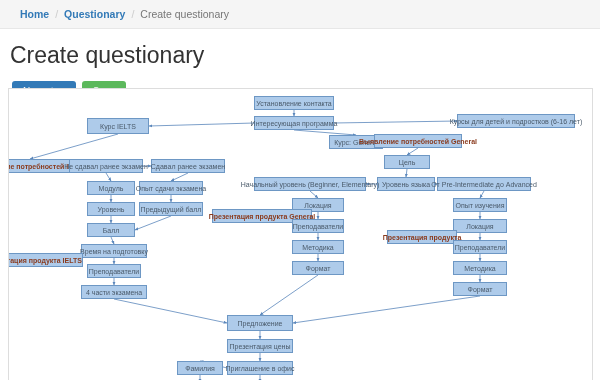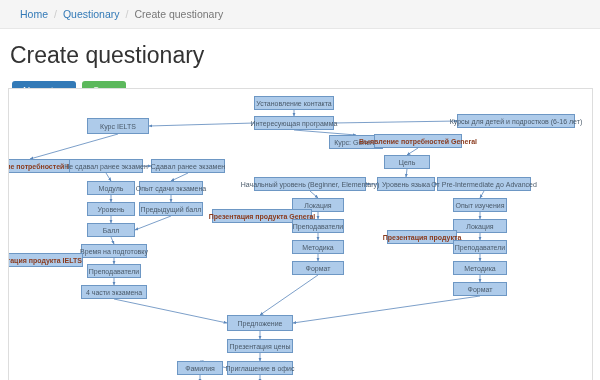--- a/index.html
+++ b/index.html
@@ -7,21 +7,21 @@
     width:600px;height:380px;overflow:hidden;background:#ffffff;
     font-family:"Liberation Sans","DejaVu Sans",sans-serif;
     -webkit-font-smoothing:antialiased;
   }
   
   #breadcrumb{
     height:29px;background:#f5f5f5;border-bottom:1px solid #e7e7e7;
     display:flex;align-items:center;padding-left:20px;box-sizing:border-box;
     font-size:10.5px;
   }
-  #breadcrumb .crumb-link{color:#337ab7;text-decoration:none;cursor:pointer;}
+  #breadcrumb .crumb-link{color:#337ab7;text-decoration:none;cursor:pointer;font-weight:bold;}
   #breadcrumb .crumb-sep{color:#cccccc;margin:0 6px;}
   #breadcrumb .crumb-current{color:#777777;}
   
   #page-title{
     margin:13px 0 0 10px;font-size:23px;font-weight:400;color:#333333;
     letter-spacing:0px;
   }
   
   #toolbar{margin:12px 0 0 12px;display:flex;gap:6px;}
   .btn{

